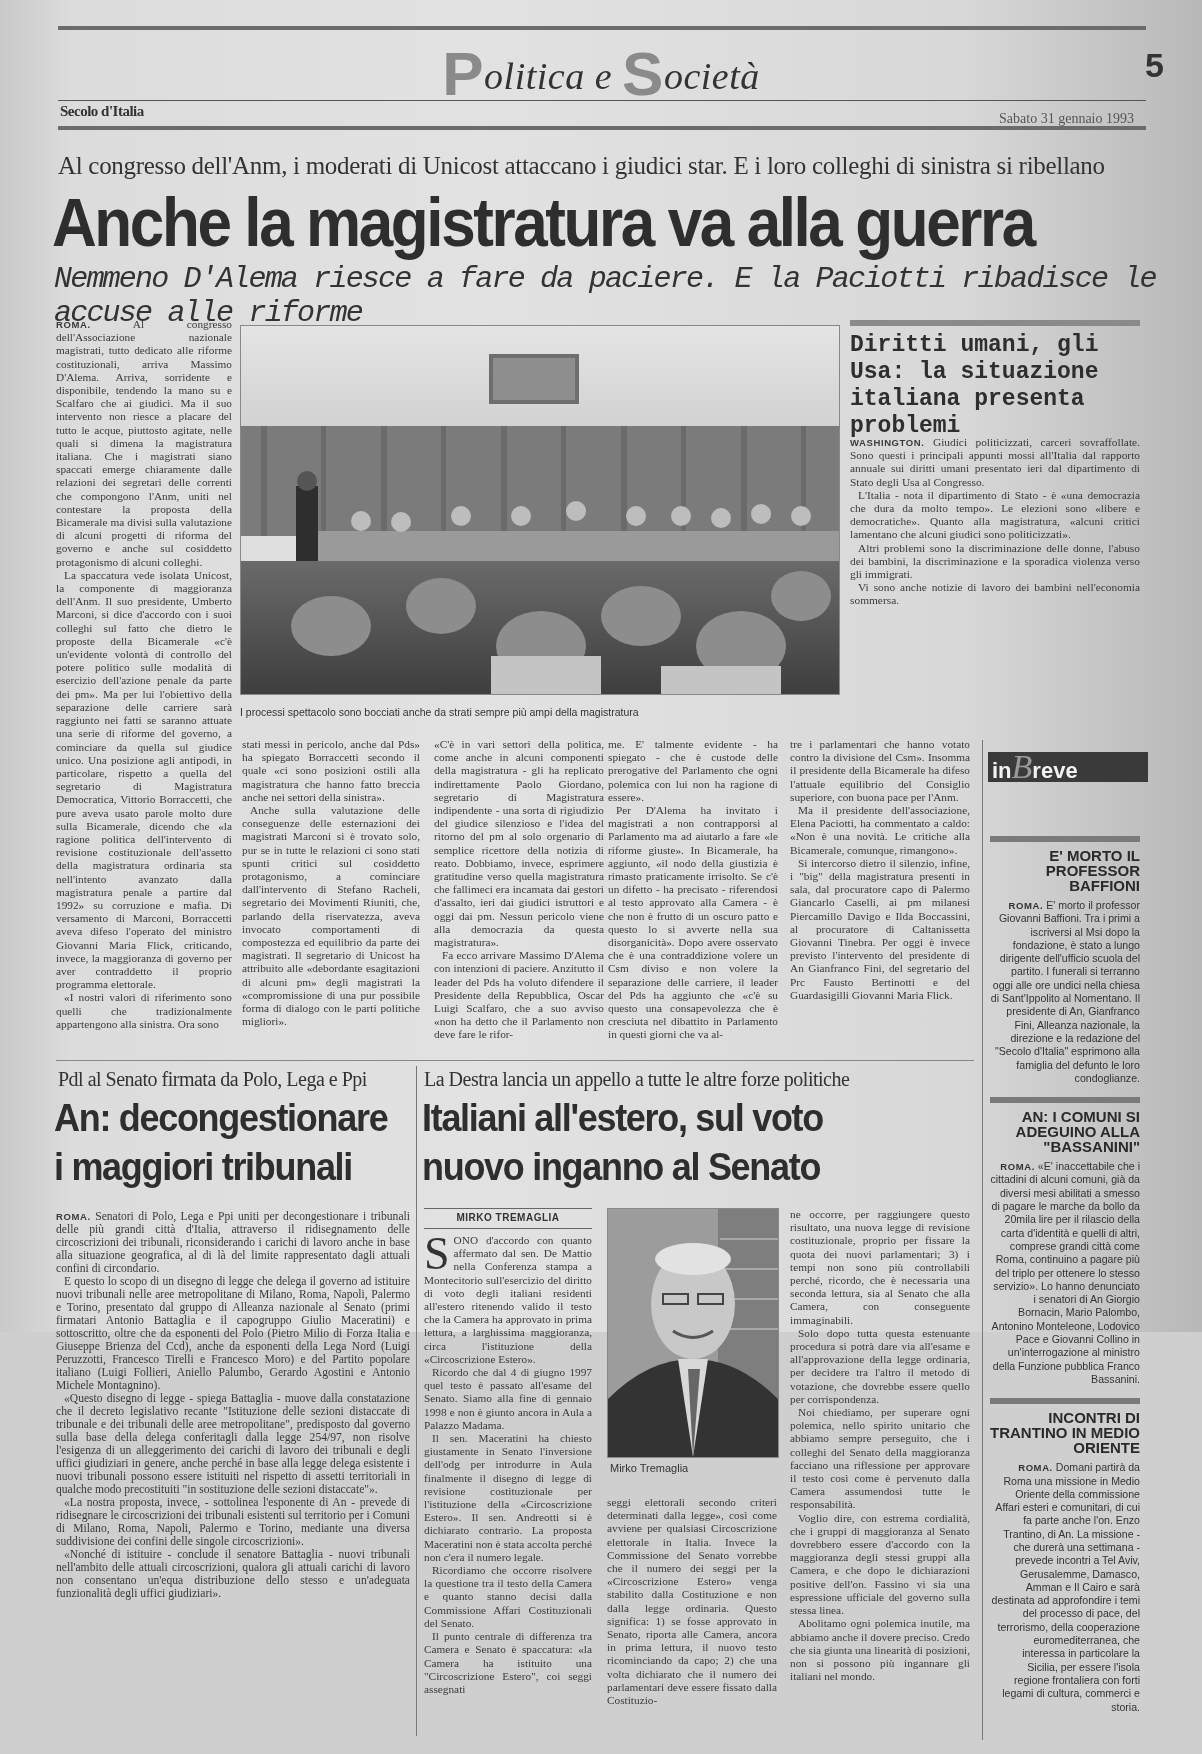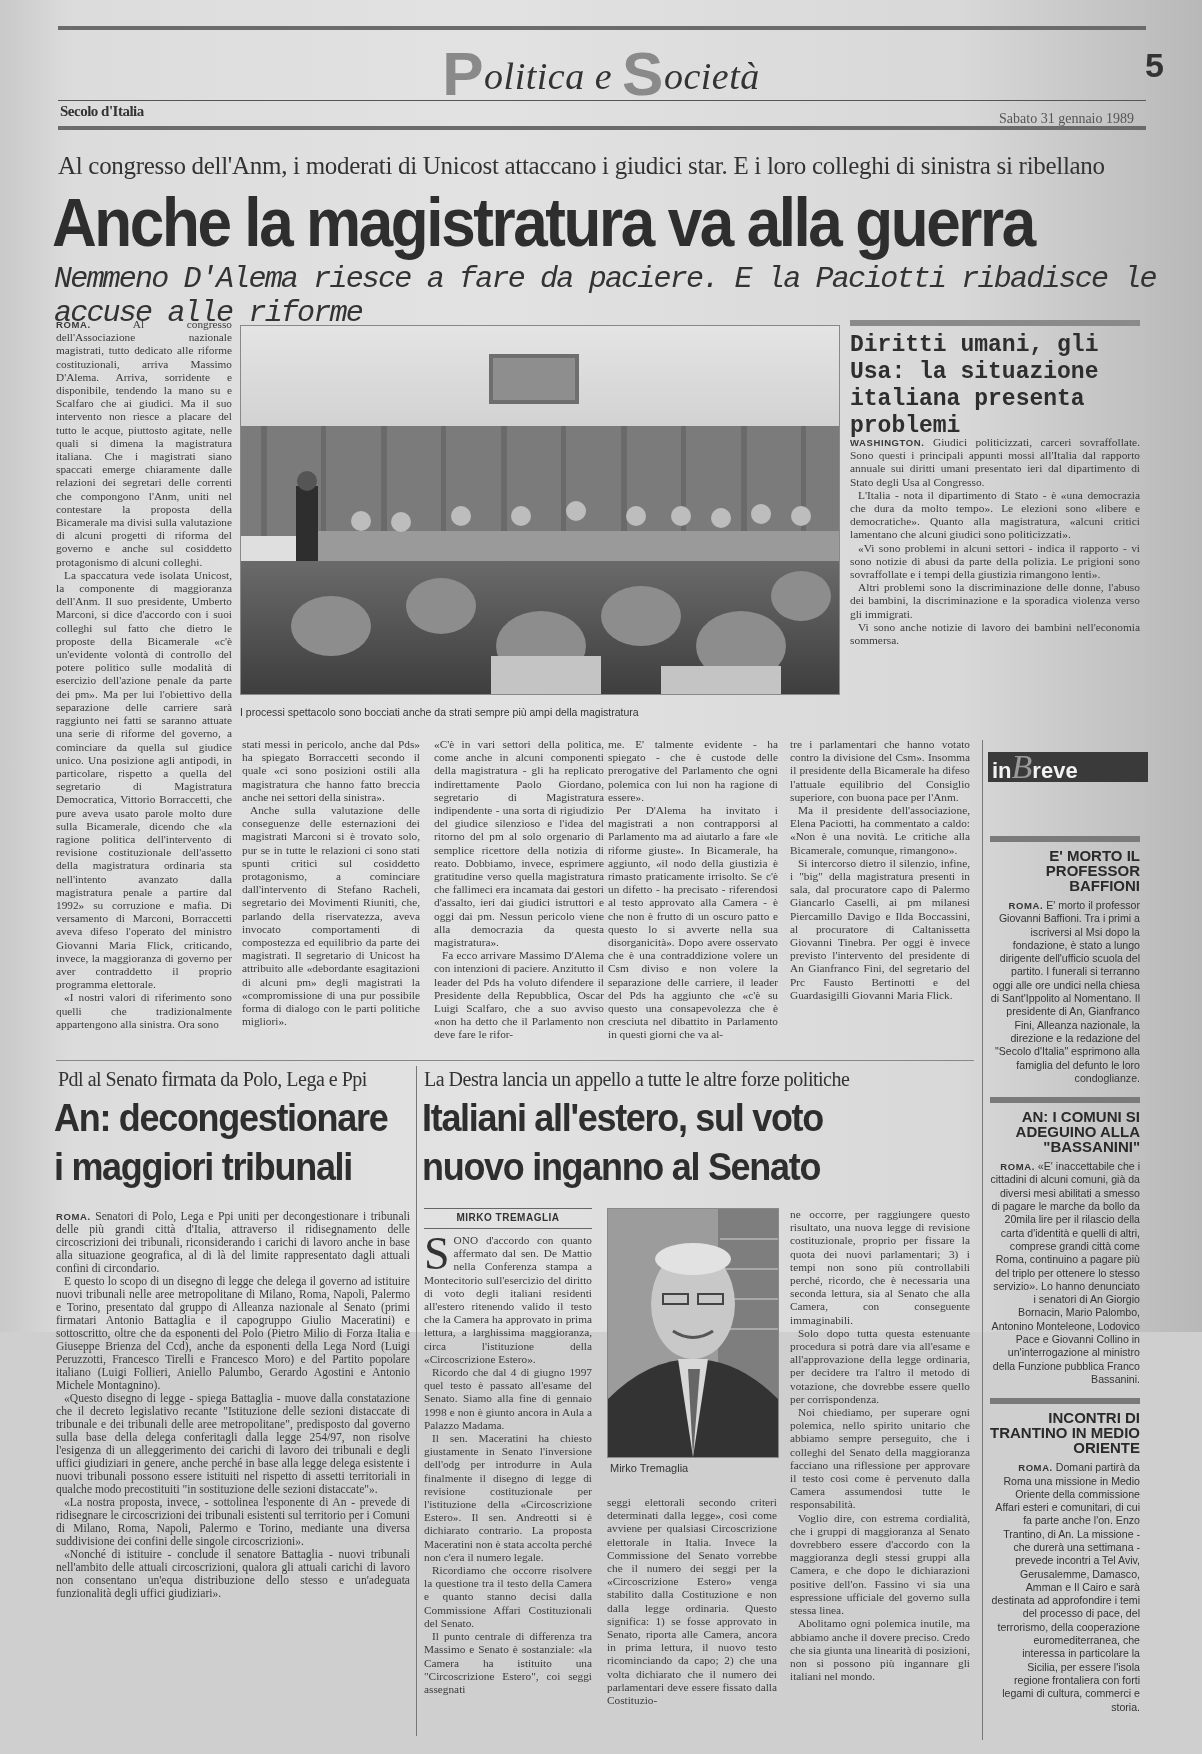--- a/index.html
+++ b/index.html
@@ -37,21 +37,21 @@
 
 <div class="page">
 
   <div class="rule" style="left:58px;top:26px;width:1088px;height:4px;"></div>
   <div class="masthead-title">
     <span class="cap">P</span><span>olitica e </span><span class="cap">S</span><span>ocietà</span>
   </div>
   <div class="page-num">5</div>
   <div class="rule" style="left:58px;top:100px;width:1088px;height:1px;background:#555;"></div>
   <div class="paper-name">Secolo d'Italia</div>
-  <div class="paper-date">Sabato 31 gennaio 1989</div>
+  <div class="paper-date">Sabato 31 gennaio 1993</div>
   <div class="rule" style="left:58px;top:126px;width:1088px;height:4px;"></div>
 
   <div class="kicker">Al congresso dell'Anm, i moderati di Unicost attaccano i giudici star. E i loro colleghi di sinistra si ribellano</div>
   <div class="headline">Anche la magistratura va alla guerra</div>
   <div class="subhead">Nemmeno D'Alema riesce a fare da paciere. E la Paciotti ribadisce le accuse alle riforme</div>
 
   <div class="col" style="left:56px;top:318px;width:176px;height:726px;">
     <p><span class="dateline">ROMA.</span> <span>Al congresso dell'Associazione nazionale magistrati, tutto dedicato alle riforme costituzionali, arriva Massimo D'Alema. Arriva, sorridente e disponibile, tendendo la mano su e Scalfaro che ai giudici. Ma il suo intervento non riesce a placare del tutto le acque, piuttosto agitate, nelle quali si dimena la magistratura italiana. Che i magistrati siano spaccati emerge chiaramente dalle relazioni dei segretari delle correnti che compongono l'Anm, uniti nel contestare la proposta della Bicamerale ma divisi sulla valutazione di alcuni progetti di riforma del governo e anche sul cosiddetto protagonismo di alcuni colleghi.</span></p>
     <p>La spaccatura vede isolata Unicost, la componente di maggioranza dell'Anm. Il suo presidente, Umberto Marconi, si dice d'accordo con i suoi colleghi sul fatto che dietro le proposte della Bicamerale «c'è un'evidente volontà di controllo del potere politico sulle modalità di esercizio dell'azione penale da parte dei pm». Ma per lui l'obiettivo della separazione delle carriere sarà raggiunto nei fatti se saranno attuate una serie di riforme del governo, a cominciare da quella sul giudice unico. Una posizione agli antipodi, in particolare, rispetto a quella del segretario di Magistratura Democratica, Vittorio Borraccetti, che pure aveva usato parole molto dure sulla Bicamerale, dicendo che «la ragione politica dell'intervento di revisione costituzionale dell'assetto della magistratura ordinaria sta nell'intento avanzato dalla magistratura penale a partire dal 1992» su corruzione e mafia. Di versamento di Marconi, Borraccetti aveva difeso l'operato del ministro Giovanni Maria Flick, criticando, invece, la maggioranza di governo per aver contraddetto il proprio programma elettorale.</p>
     <p>«I nostri valori di riferimento sono quelli che tradizionalmente appartengono alla sinistra. Ora sono</p>
@@ -115,21 +115,20 @@
       </g>
     </svg>
   </div>
   <div class="caption" style="left:240px;top:706px;width:600px;">I processi spettacolo sono bocciati anche da strati sempre più ampi della magistratura</div>
 
   <div class="rule" style="left:850px;top:320px;width:290px;height:6px;background:#8a8a8a;"></div>
   <div class="side-head" style="left:850px;top:332px;width:290px;font-size:23px;line-height:27px;">Diritti umani, gli Usa: la situazione italiana presenta problemi</div>
   <div class="col" style="left:850px;top:436px;width:290px;height:260px;font-size:11.4px;">
     <p><span class="dateline">WASHINGTON.</span> <span>Giudici politicizzati, carceri sovraffollate. Sono questi i principali appunti mossi all'Italia dal rapporto annuale sui diritti umani presentato ieri dal dipartimento di Stato degli Usa al Congresso.</span></p>
     <p>L'Italia - nota il dipartimento di Stato - è «una democrazia che dura da molto tempo». Le elezioni sono «libere e democratiche». Quanto alla magistratura, «alcuni critici lamentano che alcuni giudici sono politicizzati».</p>
-    <p>«Vi sono problemi in alcuni settori - indica il rapporto - vi sono notizie di abusi da parte della polizia. Le prigioni sono sovraffollate e i tempi della giustizia rimangono lenti».</p>
     <p>Altri problemi sono la discriminazione delle donne, l'abuso dei bambini, la discriminazione e la sporadica violenza verso gli immigrati.</p>
     <p>Vi sono anche notizie di lavoro dei bambini nell'economia sommersa.</p>
   </div>
 
   <div class="col" style="left:242px;top:738px;width:178px;height:306px;">
     <p>stati messi in pericolo, anche dal Pds» ha spiegato Borraccetti secondo il quale «ci sono posizioni ostili alla magistratura che hanno fatto breccia anche nei settori della sinistra».</p>
     <p>Anche sulla valutazione delle conseguenze delle esternazioni dei magistrati Marconi si è trovato solo, pur se in tutte le relazioni ci sono stati spunti critici sul cosiddetto protagonismo, a cominciare dall'intervento di Stefano Racheli, segretario dei Movimenti Riuniti, che, parlando della riservatezza, aveva invocato comportamenti di compostezza ed equilibrio da parte dei magistrati. Il segretario di Unicost ha attribuito alle «debordante esagitazioni di alcuni pm» degli magistrati la «compromissione di una pur possibile forma di dialogo con le parti politiche migliori».</p>
   </div>
   <div class="col" style="left:434px;top:738px;width:170px;height:306px;">
     <p>«C'è in vari settori della politica, come anche in alcuni componenti della magistratura - gli ha replicato indirettamente Paolo Giordano, segretario di Magistratura indipendente - una sorta di rigiudizio del giudice silenzioso e l'idea del ritorno del pm al solo orgenario di semplice ricettore della notizia di reato. Dobbiamo, invece, esprimere gratitudine verso quella magistratura che fallimeci era incamata dai gestori d'assalto, ieri dai giudici istruttori e oggi dai pm. Nessun pericolo viene alla democrazia da questa magistratura».</p>
@@ -183,21 +182,21 @@
     <div>nuovo inganno al Senato</div>
   </div>
   <div class="rule" style="left:424px;top:1208px;width:168px;height:1px;background:#666;"></div>
   <div class="byline" style="left:424px;top:1212px;width:168px;">MIRKO TREMAGLIA</div>
   <div class="rule" style="left:424px;top:1228px;width:168px;height:1px;background:#666;"></div>
   <div class="col" style="left:424px;top:1234px;width:168px;height:500px;">
     <p><span class="dropcap">S</span><span>ONO d'accordo con quanto affermato dal sen. De Mattio nella Conferenza stampa a Montecitorio sull'esercizio del diritto di voto degli italiani residenti all'estero ritenendo valido il testo che la Camera ha approvato in prima lettura, a larghissima maggioranza, circa l'istituzione della «Circoscrizione Estero».</span></p>
     <p>Ricordo che dal 4 di giugno 1997 quel testo è passato all'esame del Senato. Siamo alla fine di gennaio 1998 e non è giunto ancora in Aula a Palazzo Madama.</p>
     <p>Il sen. Maceratini ha chiesto giustamente in Senato l'inversione dell'odg per introdurre in Aula finalmente il disegno di legge di revisione costituzionale per l'istituzione della «Circoscrizione Estero». Il sen. Andreotti si è dichiarato contrario. La proposta Maceratini non è stata accolta perché non c'era il numero legale.</p>
     <p>Ricordiamo che occorre risolvere la questione tra il testo della Camera e quanto stanno decisi dalla Commissione Affari Costituzionali del Senato.</p>
-    <p>Il punto centrale di differenza tra Massimo e Senato è sostanziale: «la Camera ha istituito una "Circoscrizione Estero", coi seggi assegnati</p>
+    <p>Il punto centrale di differenza tra Camera e Senato è spaccatura: «la Camera ha istituito una "Circoscrizione Estero", coi seggi assegnati</p>
   </div>
 
   <div class="photo" style="left:607px;top:1208px;width:170px;height:248px;">
     <svg width="170" height="248" viewBox="0 0 170 248">
       <rect width="170" height="248" fill="#9c9c9c"></rect>
       <rect x="110" y="0" width="60" height="248" fill="#7e7e7e"></rect>
       <g stroke="#a8a8a8" stroke-width="2">
           <line x1="112" y1="30" x2="170" y2="30"></line>
           <line x1="112" y1="60" x2="170" y2="60"></line>
           <line x1="112" y1="90" x2="170" y2="90"></line>

